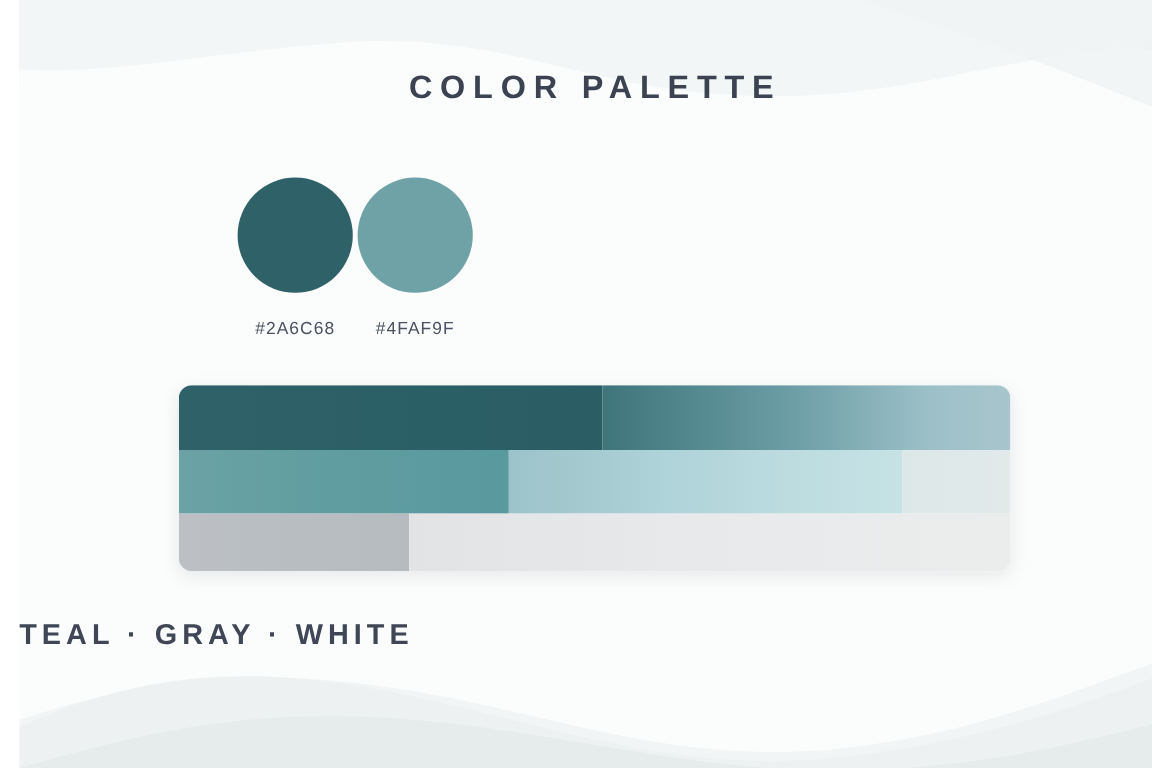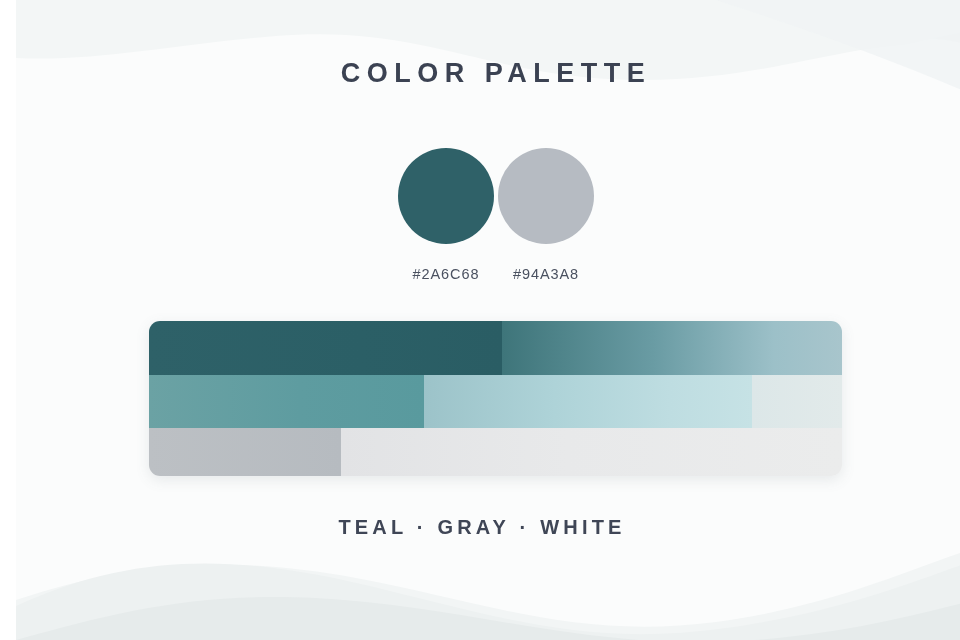--- a/index.html
+++ b/index.html
@@ -55,21 +55,21 @@
     white-space: pre;
   }
 
   
   .swatch-row {
     position: absolute;
     top: 148px;
     left: 180px;
     width: 600px;
     display: flex;
-    justify-content: center;
+    justify-content: flex-start;
   }
   .swatch {
     width: 100px;
     display: flex;
     flex-direction: column;
     align-items: center;
   }
   .swatch-circle {
     width: 96px;
     height: 96px;
@@ -104,22 +104,21 @@
   .band-row.r2 { height: 53px; }
   .band-row.r3 { height: 48px; }
   .band-seg { height: 100%; }
 
   
   .footer {
     position: absolute;
     top: 516px;
     left: 0;
     width: 932px;
-    text-align: center;
-    font-size: 20px;
+    font-size: 24px;
     font-weight: bold;
     letter-spacing: 4.2px;
     color: #3f4656;
     white-space: pre;
   }
 </style>
 </head>
 <body>
 
 <div id="stage">
@@ -140,26 +139,26 @@
 
     <div class="title">COLOR PALETTE</div>
 
     <div class="swatch-row">
 
       <div class="swatch">
         <div class="swatch-circle" style="background: rgb(47, 97, 104);"></div>
         <div class="swatch-label">#2A6C68</div>
       </div>
 
+      <div class="swatch">
+        <div class="swatch-circle" style="background: rgb(110, 162, 166);"></div>
+        <div class="swatch-label">#4FAF9F</div>
+      </div>
 
 
-      <div class="swatch">
-        <div class="swatch-circle" style="background: rgb(182, 187, 194);"></div>
-        <div class="swatch-label">#94A3A8</div>
-      </div>
 
 
     </div>
 
     <div class="band">
       <div class="band-row r1">
           <div class="band-seg" style="width: 51%; background: linear-gradient(90deg, rgb(46, 97, 104) 0%, rgb(43, 95, 102) 60%, rgb(42, 93, 100) 100%);"></div>
           <div class="band-seg" style="width: 49%; background: linear-gradient(90deg, rgb(62, 117, 122) 0%, rgb(106, 156, 164) 45%, rgb(156, 192, 200) 80%, rgb(168, 197, 204) 100%);"></div>
         </div>
       <div class="band-row r2">

